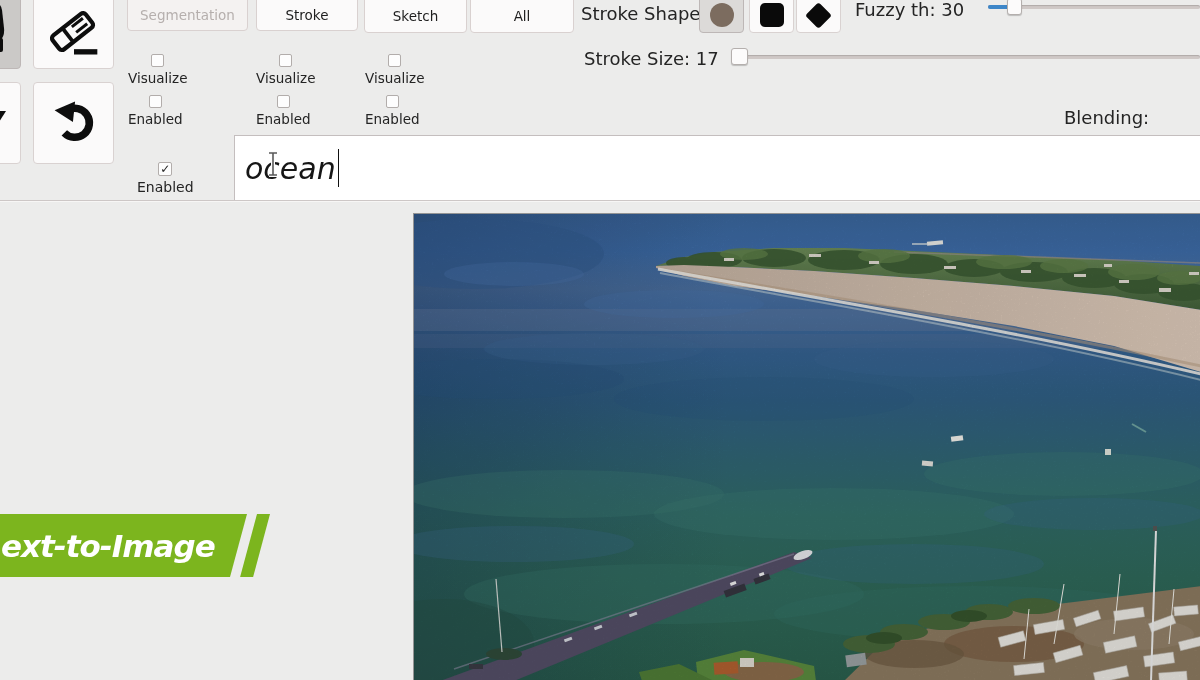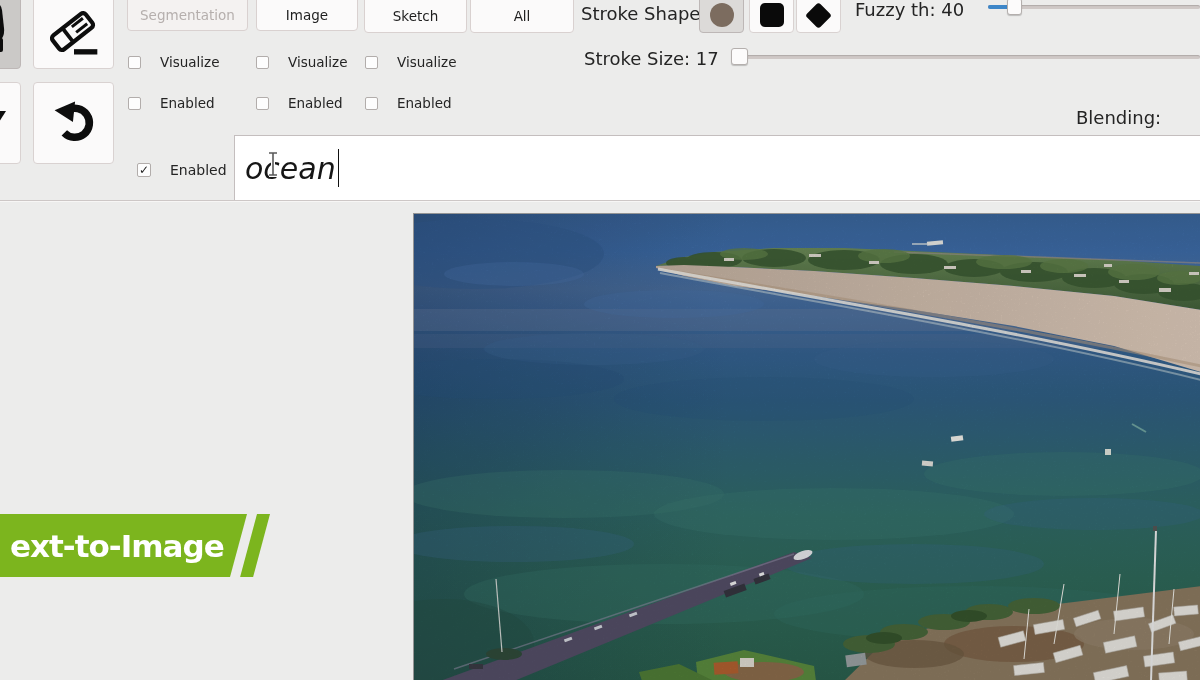--- a/index.html
+++ b/index.html
@@ -13,21 +13,21 @@
     position:absolute;background:#fbfafa;border:1px solid #d9d1d0;border-radius:4px;
     display:flex;align-items:center;justify-content:center;
     font-size:13.5px;color:#1e1e1e;box-sizing:border-box;
   }
   .btn.disabled{color:#b5afad;background:#f4f2f1;}
   .iconbtn{
     position:absolute;background:#fbfafa;border:1px solid #d9d2d1;border-radius:4px;
     display:flex;align-items:center;justify-content:center;box-sizing:border-box;
   }
   .iconbtn.pressed{background:#cbc9c7;border-color:#bdb7b6;}
-  .cbrow{position:absolute;display:flex;align-items:center;gap:19px;font-size:13.5px;}
+  .cbrow{position:absolute;display:flex;align-items:center;gap:3px;font-size:13.5px;flex-direction:column;}
   .cbbox{
     width:13px;height:13px;background:#fdfdfd;border:1px solid #b2adab;border-radius:2px;
     display:flex;align-items:center;justify-content:center;flex:0 0 auto;
     font-size:12px;line-height:12px;color:#222;box-sizing:border-box;
   }
   .track{position:absolute;height:4px;background:#cfc8c6;border-radius:2px;box-shadow:inset 0 1px 1px rgba(0,0,0,.15);}
   .trackfill{position:absolute;height:4px;background:#3d86c8;border-radius:2px;}
   .thumb{
     position:absolute;background:#fcfbfb;border:1px solid #b4afad;border-radius:3px;
     box-shadow:0 1px 1px rgba(0,0,0,.2);box-sizing:border-box;
@@ -43,21 +43,21 @@
   }
   .caret{width:1.5px;height:38px;background:#111;margin-left:2px;}
   .divider{position:absolute;left:0;top:200px;width:1200px;height:1px;background:#cdc7c6;box-shadow:0 1px 0 #f7f6f5;}
   
   .banner{
     position:absolute;left:0;top:514px;width:247px;height:63px;background:#7cb51e;
     clip-path:polygon(0 0,100% 0,calc(100% - 17px) 100%,0 100%);
     display:flex;align-items:center;
     color:#fff;font-weight:bold;font-size:31px;letter-spacing:-1px;
   }
-  .banner span{margin-left:10px;white-space:nowrap;}
+  .banner span{margin-left:1px;white-space:nowrap;font-style:italic;}
   .banner-stripe{
     position:absolute;left:257px;top:514px;width:13px;height:63px;background:#7cb51e;
     transform:skewX(-15deg);transform-origin:0 0;
   }
   
   .photo{
     position:absolute;left:413px;top:213px;width:787px;height:467px;
     border-top:1px solid #949494;border-left:1px solid #949494;box-sizing:content-box;
   }
   .ibeam{position:absolute;left:266px;top:151px;}
@@ -105,21 +105,21 @@
         <path d="M17 37 A13.5 13.5 0 1 0 20 16" fill="none" stroke="#0d0d0d" stroke-width="7"></path>
         <polygon points="8,16 27,8 25,27" fill="#0d0d0d"></polygon>
       </svg>
     </span>
   </div>
 
   <div class="btn disabled" style="left:127px;top:-9px;width:121px;height:40px;padding-top:8px;">
     <span>Segmentation</span>
   </div>
   <div class="btn" style="left:256px;top:-9px;width:102px;height:40px;padding-top:8px;">
-    <span>Image</span>
+    <span>Stroke</span>
   </div>
   <div class="btn" style="left:364px;top:-9px;width:103px;height:42px;padding-top:8px;">
     <span>Sketch</span>
   </div>
   <div class="btn" style="left:470px;top:-9px;width:104px;height:42px;padding-top:8px;">
     <span>All</span>
   </div>
 
   <div class="cbrow" style="left:128px;top:54px;">
     <span class="cbbox"></span>
@@ -152,30 +152,30 @@
   <div class="iconbtn pressed" style="left:699px;top:-9px;width:45px;height:42px;background:#dcdad8;">
     <span class="shape-ind" style="width:24px;height:24px;border-radius:50%;background:#7c6c5f;display:block;"></span>
   </div>
   <div class="iconbtn" style="left:749px;top:-9px;width:45px;height:42px;">
     <span class="shape-ind" style="width:24px;height:24px;border-radius:5px;background:#0a0a0a;display:block;"></span>
   </div>
   <div class="iconbtn" style="left:796px;top:-9px;width:45px;height:42px;">
     <span class="shape-ind" style="width:19px;height:19px;border-radius:3px;background:#0a0a0a;display:block;transform:rotate(45deg);"></span>
   </div>
 
-  <div class="lbl" style="left:855px;top:-1px;">Fuzzy th: 40</div>
+  <div class="lbl" style="left:855px;top:-1px;">Fuzzy th: 30</div>
   <div class="track" style="left:988px;top:5px;width:212px;"></div>
   <div class="trackfill" style="left:988px;top:5px;width:26px;"></div>
   <div class="thumb" style="left:1007px;top:-2px;width:15px;height:17px;"></div>
 
   <div class="lbl" style="left:584px;top:48px;">Stroke Size: 17</div>
   <div class="track" style="left:740px;top:55px;width:460px;"></div>
   <div class="thumb" style="left:731px;top:48px;width:17px;height:17px;"></div>
 
-  <div class="lbl" style="left:1064px;top:107px;margin-left:12px;">Blending:</div>
+  <div class="lbl" style="left:1064px;top:107px;">Blending:</div>
 
   <div class="cbrow" style="left:137px;top:162px;font-size:14px;">
     <span class="cbbox" style="width:14px;height:14px;">
       <span>✓</span>
     </span>
     <span>Enabled</span>
   </div>
 
   <div class="prompt-input">
     <span>ocean</span>

